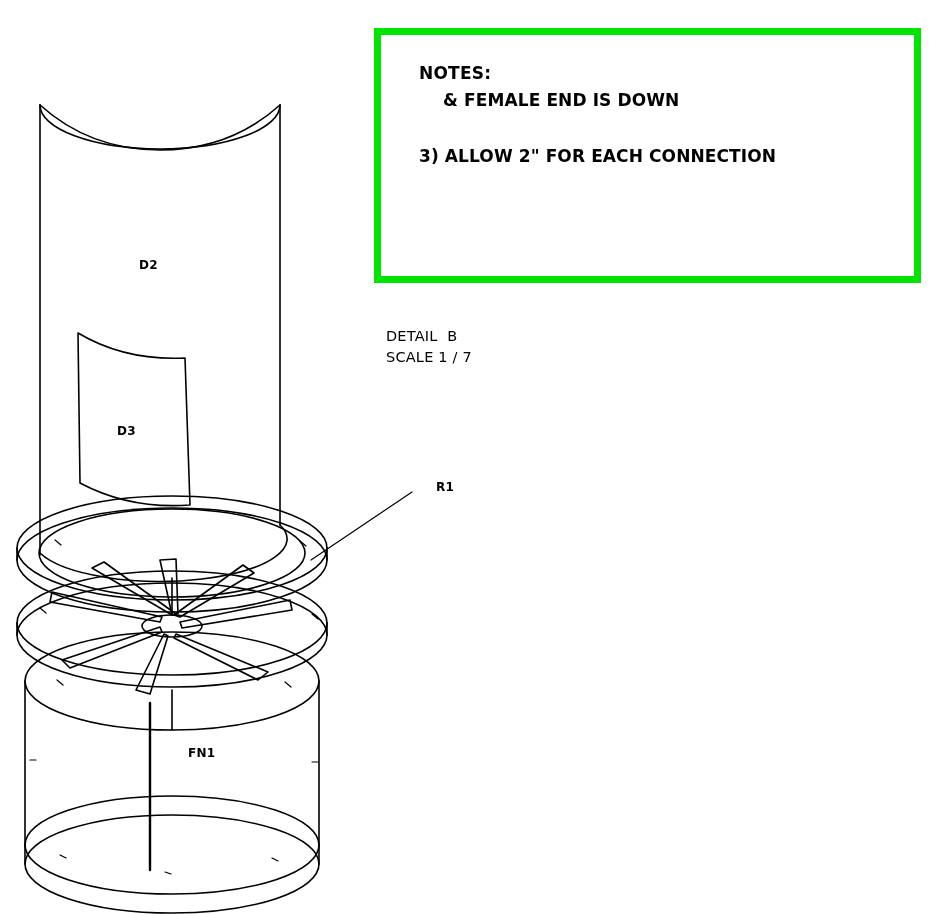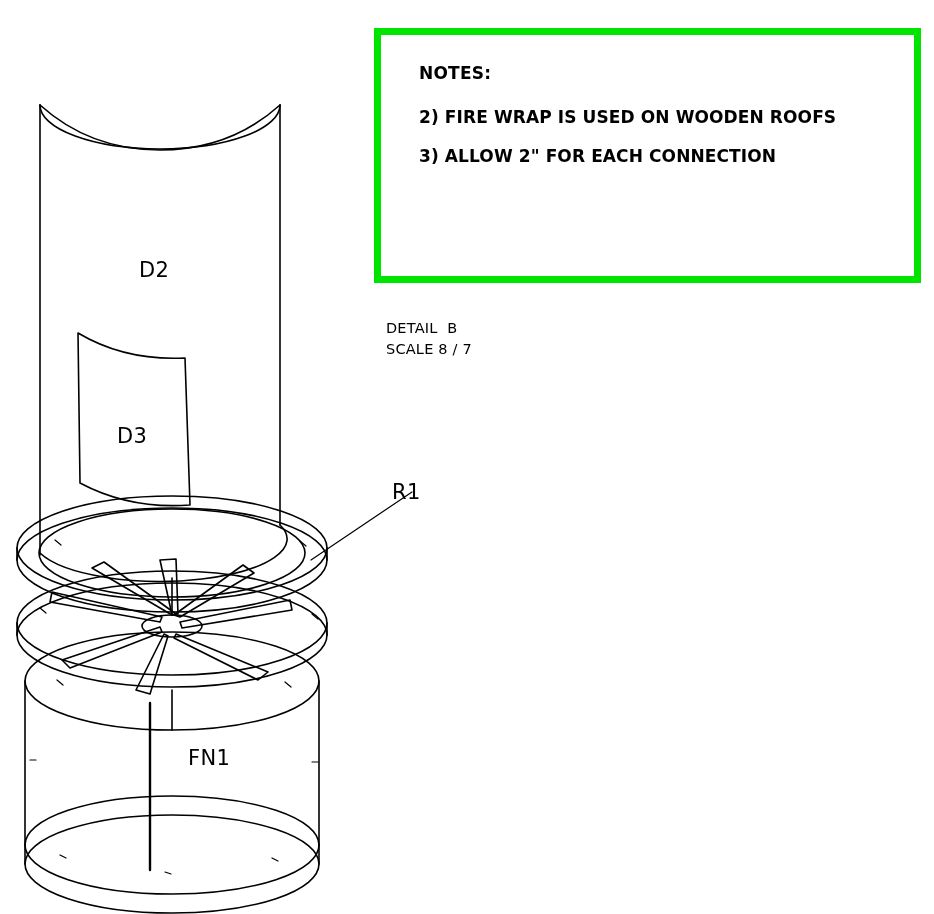--- a/index.html
+++ b/index.html
@@ -59,38 +59,38 @@
     white-space: pre;
   }
   .note-gap {
     height: 17px;
   }
 
   
   .detail-caption {
     position: absolute;
     left: 386px;
-    top: 318px;
+    top: 326px;
     font-size: 14.5px;
     line-height: 1.45;
     letter-spacing: 0.2px;
   }
   .detail-caption div { white-space: pre; }
 
   
   .part-label {
     position: absolute;
-    font-size: 21px;
-    font-weight: normal;
+    font-size: 12px;
+    font-weight: bold;
     letter-spacing: 0.3px;
   }
   #label-d2  { left: 139px; top: 258px; }
   #label-d3  { left: 117px; top: 424px; }
   #label-fn1 { left: 188px; top: 746px; }
-  #label-r1  { left: 392px; top: 480px; }
+  #label-r1  { left: 436px; top: 480px; }
 </style>
 </head>
 <body>
 
 <div class="canvas">
 
   <svg class="drawing" viewBox="0 0 934 914">
     <g fill="none" stroke="#000000" stroke-width="1.6" stroke-linejoin="round" stroke-linecap="round">
 
       <path d="M 40 105 A 120 44 0 0 0 280 105"></path>
@@ -154,30 +154,30 @@
       </g>
 
       <line x1="311" y1="560" x2="412" y2="492" stroke-width="1.2"></line>
 
     </g>
   </svg>
 
   <div class="notes-box">
     <div class="notes-inner">
       <div class="notes-title">NOTES:</div>
+      <div class="note-line">    &amp; FEMALE END IS DOWN</div>
       <div class="note-gap"></div>
-      <div class="note-line">2) FIRE WRAP IS USED ON WOODEN ROOFS</div>
       <div class="note-gap"></div>
       <div class="note-line">3) ALLOW 2" FOR EACH CONNECTION</div>
     </div>
   </div>
 
   <div class="detail-caption">
     <div>DETAIL  B</div>
-    <div>SCALE 8 / 7</div>
+    <div>SCALE 1 / 7</div>
   </div>
 
   <div class="part-label" id="label-d2">D2</div>
   <div class="part-label" id="label-d3">D3</div>
   <div class="part-label" id="label-fn1">FN1</div>
   <div class="part-label" id="label-r1">R1</div>
 
 </div>
 
 </body></html>

